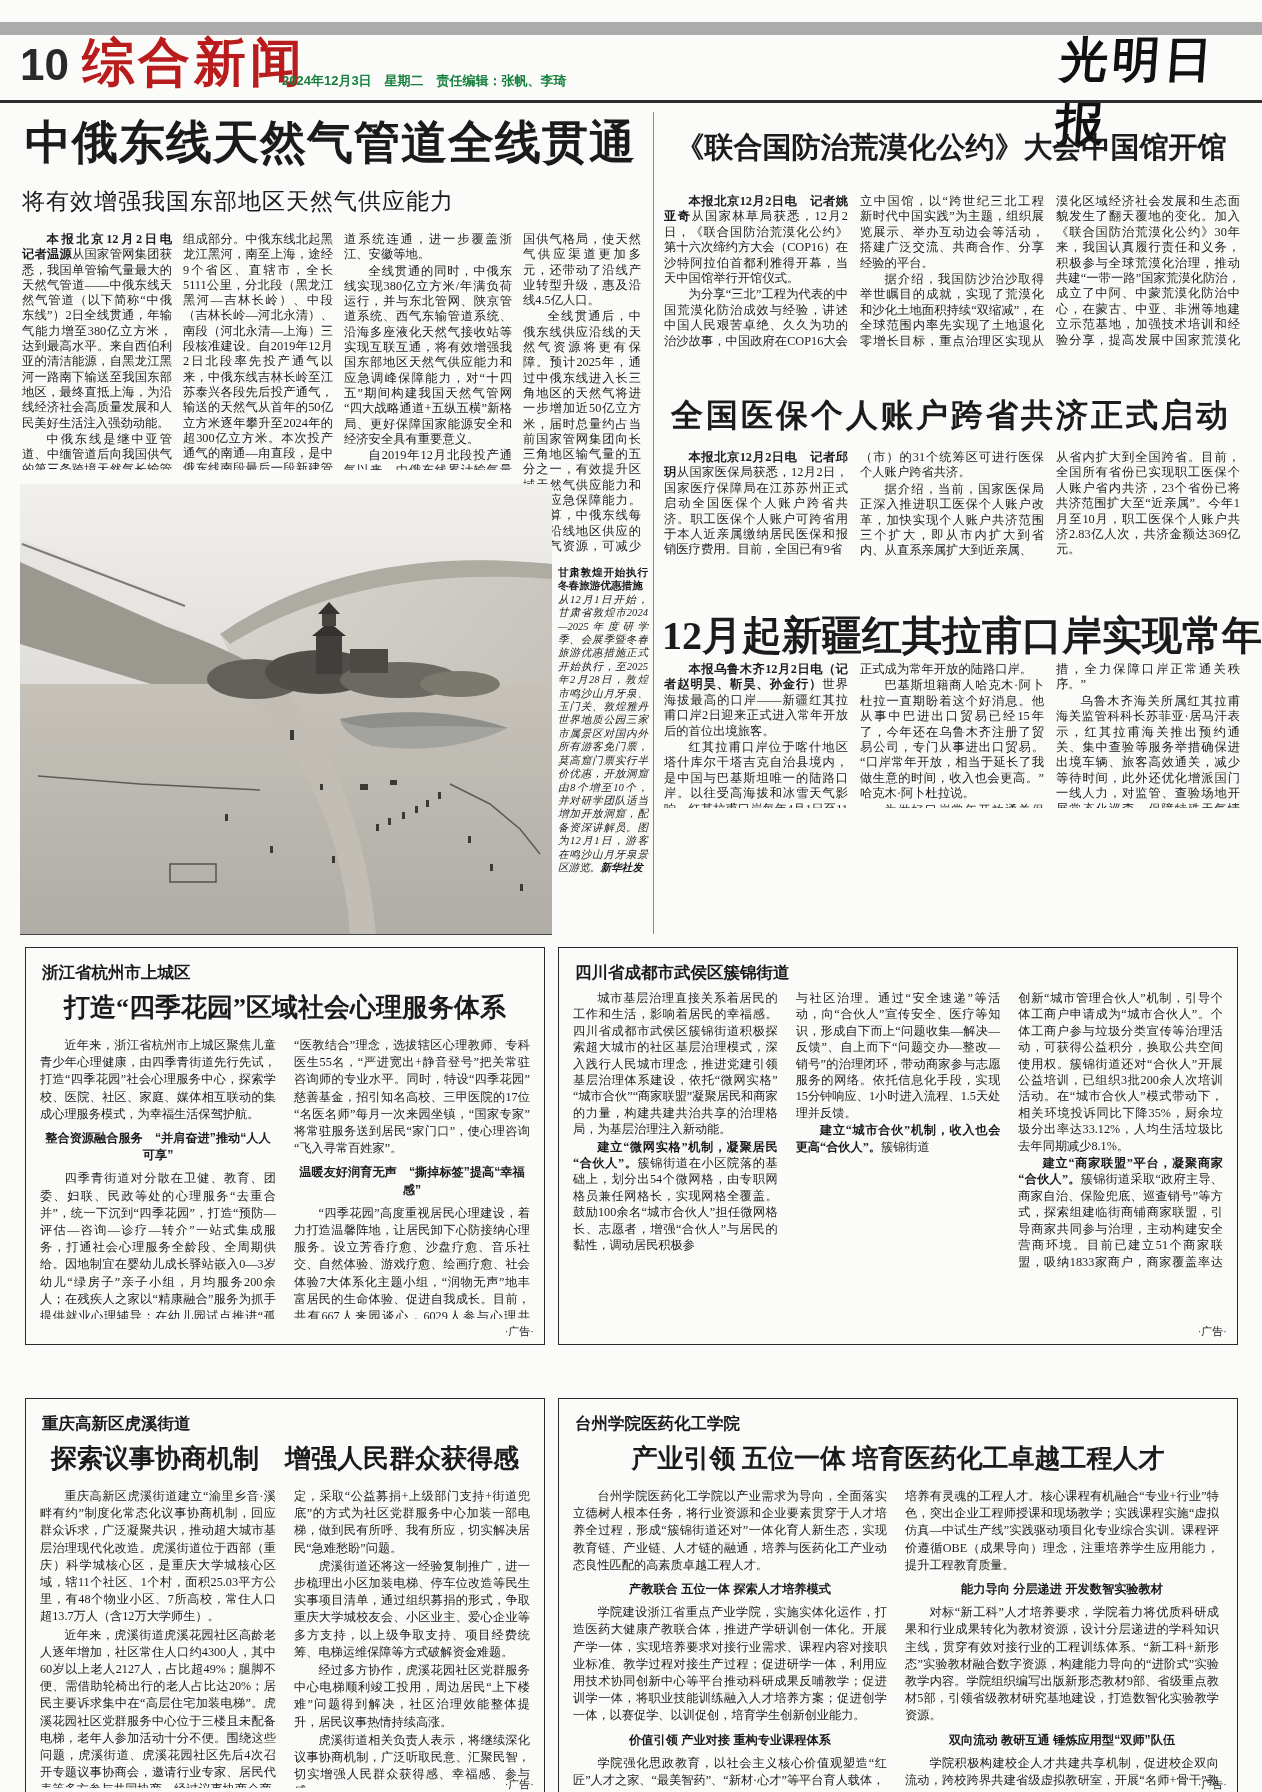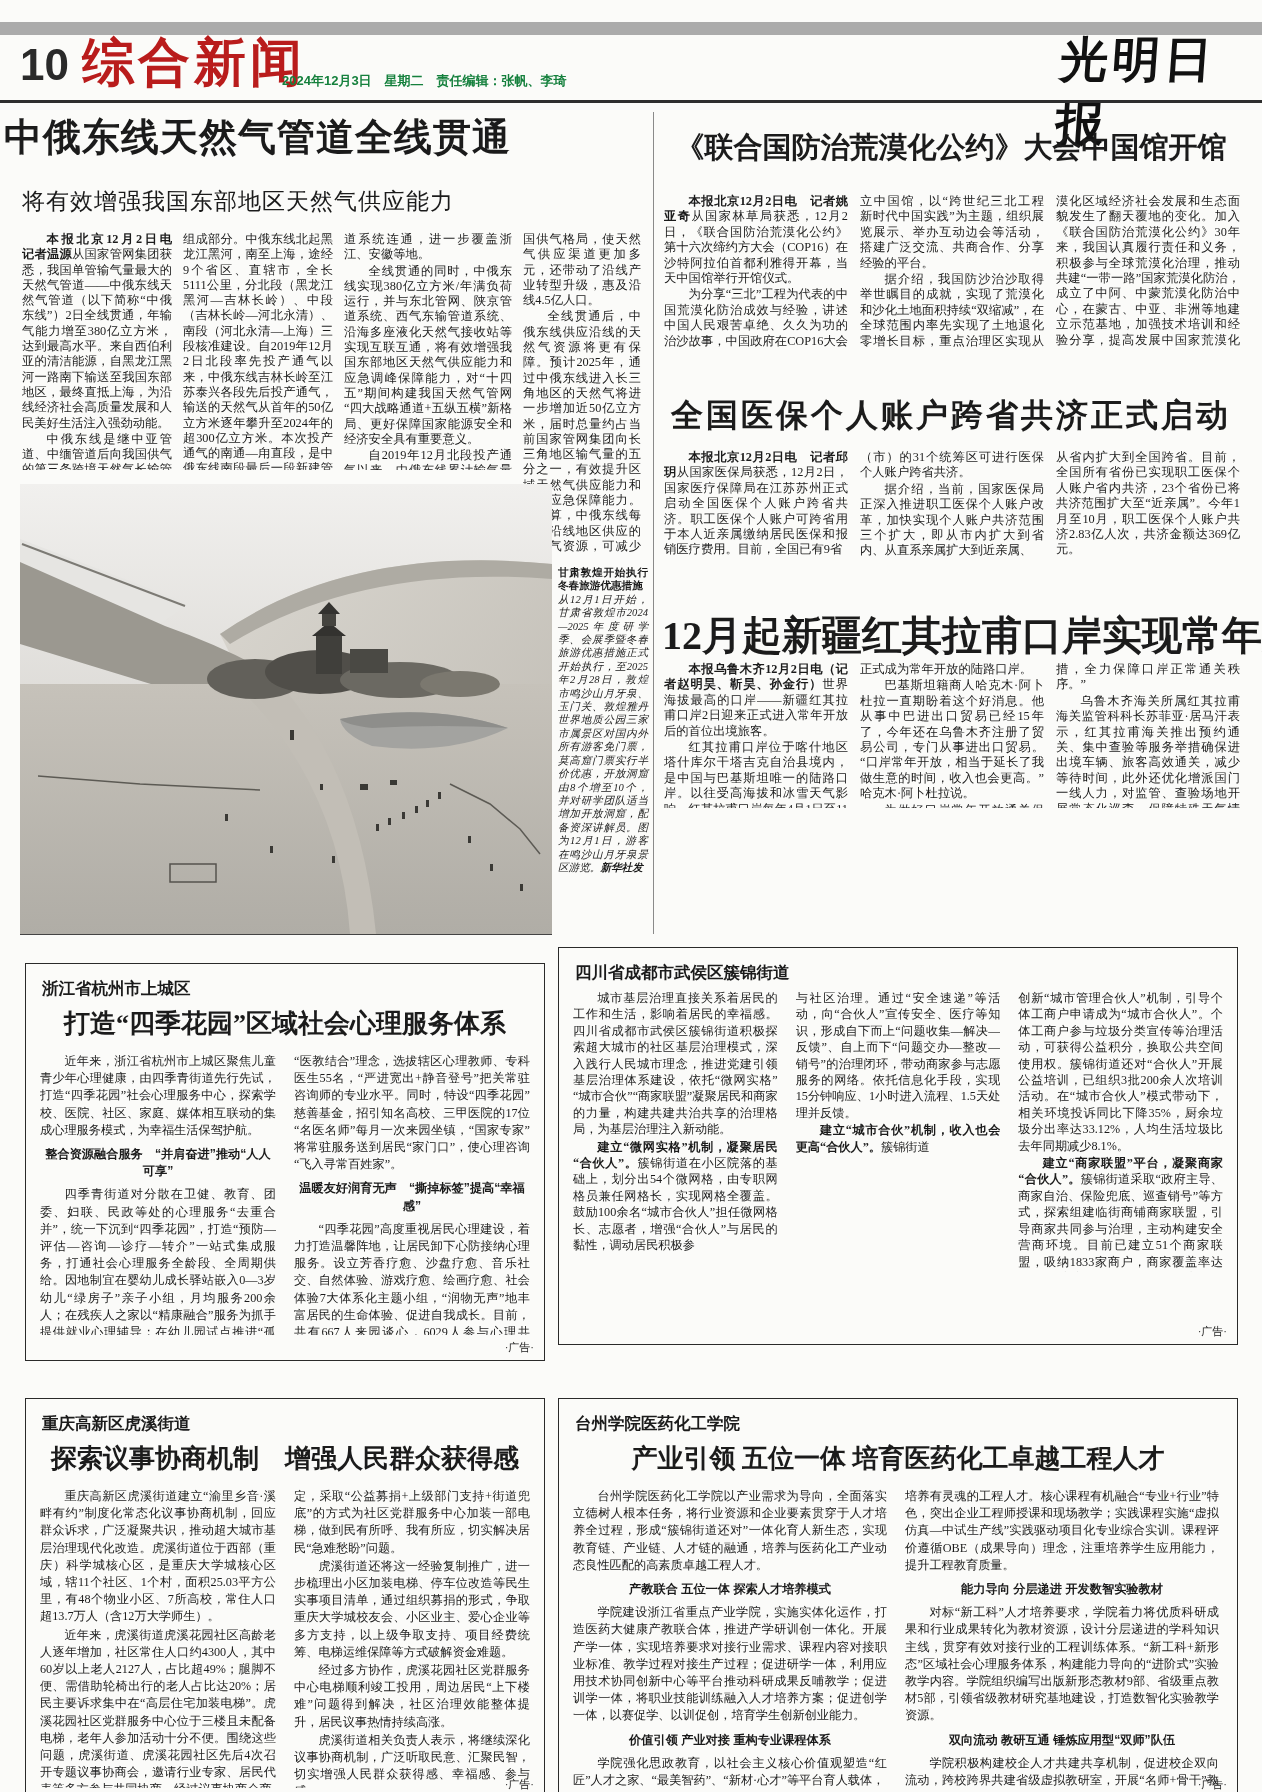--- a/index.html
+++ b/index.html
@@ -20,21 +20,21 @@
   .cols{display:flex;}
   .col{overflow:hidden;text-align:justify;}
   .col p{margin:0 0 1px 0;text-indent:2em;}
   .col p.noind{text-indent:0;}
   .plead{font-weight:700;}
   .shead{
     text-indent:0 !important;text-align:center;font-weight:700;
     font-family:"Liberation Sans",sans-serif;margin:7px 0 6px 0 !important;
   }
   
-  .lead-title{left:4px;top:112px;width:630px;font-size:38px;font-weight:900;letter-spacing:1px;white-space:nowrap;}
+  .lead-title{left:25px;top:112px;width:630px;font-size:46px;font-weight:900;letter-spacing:1px;white-space:nowrap;}
   .lead-sub{left:22px;top:186px;width:620px;font-size:23px;letter-spacing:1px;}
   .lead-body{left:22px;top:232px;width:628px;gap:11px;font-size:12.3px;line-height:15.3px;}
   .lc1{width:150px;height:238px;}
   .lc2{width:150px;height:238px;}
   .lc3{width:168px;height:238px;}
   .lc4{width:118px;height:320px;}
   
   .photo{left:20px;top:484px;width:532px;height:450px;border-bottom:1px solid #444;background:#e9e8e5;}
   .caption{left:558px;top:566px;width:90px;font-size:10.6px;line-height:13.4px;text-align:justify;font-style:italic;}
   .caption .cap-lead{font-weight:700;font-style:normal;}
@@ -44,21 +44,21 @@
   .rt-title{left:662px;width:578px;text-align:center;font-weight:900;white-space:nowrap;}
   .ttlA{top:128px;font-size:29px;}
   .ttlB{top:394px;font-size:32px;letter-spacing:3px;}
   .ttlC{top:608px;font-size:40px;}
   .rt-body{left:664px;width:576px;gap:12px;font-size:12.3px;line-height:15.4px;}
   .bodyA{top:194px;} .bodyA .col{width:184px;height:154px;}
   .bodyB{top:450px;} .bodyB .col{width:184px;height:136px;}
   .bodyC{top:662px;} .bodyC .col{width:184px;height:146px;}
   
   .adbox{border:1px solid #2a2a2a;background:#fbfbf9;padding:10px 14px;box-sizing:border-box;}
-  .box1{left:25px;top:947px;width:520px;height:398px;margin-top:16px;}
+  .box1{left:25px;top:947px;width:520px;height:398px;}
   .box2{left:558px;top:947px;width:680px;height:398px;}
   .box3{left:25px;top:1398px;width:520px;height:400px;}
   .box4{left:558px;top:1398px;width:680px;height:400px;}
   .kicker{font-family:"Liberation Sans",sans-serif;font-size:16.5px;font-weight:700;margin:4px 0 6px 2px;}
   .boxtitle{text-align:center;font-size:26px;font-weight:900;margin:2px 0 12px 0;white-space:nowrap;}
   .boxcols{display:flex;gap:18px;font-size:12.2px;line-height:17.2px;}
   .box1 .col{width:236px;height:282px;}
   .box2 .col{width:205px;height:282px;}
   .box3 .col{width:236px;height:300px;}
   .box4 .col{width:314px;height:300px;}
@@ -314,21 +314,21 @@
 
   <p class="para shead"><b class="plead"></b><span>价值引领 产业对接 重构专业课程体系</span></p>
 
   <p class="para"><b class="plead"></b><span>学院强化思政教育，以社会主义核心价值观塑造“红匠”人才之家、“最美智药”、“新材·心才”等平台育人载体，</span></p>
 </div>
     <div class="col">
   <p class="para noind"><b class="plead"></b><span>培养有灵魂的工程人才。核心课程有机融合“专业+行业”特色，突出企业工程师授课和现场教学；实践课程实施“虚拟仿真—中试生产线”实践驱动项目化专业综合实训。课程评价遵循OBE（成果导向）理念，注重培养学生应用能力，提升工程教育质量。</span></p>
 
   <p class="para shead"><b class="plead"></b><span>能力导向 分层递进 开发数智实验教材</span></p>
 
-  <p class="para"><b class="plead"></b><span>对标“新工科”人才培养要求，学院着力将优质科研成果和行业成果转化为教材资源，设计分层递进的学科知识主线，贯穿有效对接行业的工程训练体系。“新工科+新形态”区域社会心理服务体系，构建能力导向的“进阶式”实验教学内容。学院组织编写出版新形态教材9部、省级重点教材5部，引领省级教材研究基地建设，打造数智化实验教学资源。</span></p>
+  <p class="para"><b class="plead"></b><span>对标“新工科”人才培养要求，学院着力将优质科研成果和行业成果转化为教材资源，设计分层递进的学科知识主线，贯穿有效对接行业的工程训练体系。“新工科+新形态”实验教材融合数字资源，构建能力导向的“进阶式”实验教学内容。学院组织编写出版新形态教材9部、省级重点教材5部，引领省级教材研究基地建设，打造数智化实验教学资源。</span></p>
 
   <p class="para shead"><b class="plead"></b><span>双向流动 教研互通 锤炼应用型“双师”队伍</span></p>
 
   <p class="para"><b class="plead"></b><span>学院积极构建校企人才共建共享机制，促进校企双向流动，跨校跨界共建省级虚拟教研室，开展“名师+骨干”教研活动，引导教师深入企业实践锻炼，打造高水平应用型“双师”队伍。（余彬彬　金燕仙　徐元杰）</span></p>
 </div>
   </div>
   <div class="adlabel">·广告·</div>
 </div>
 
 </body></html>

